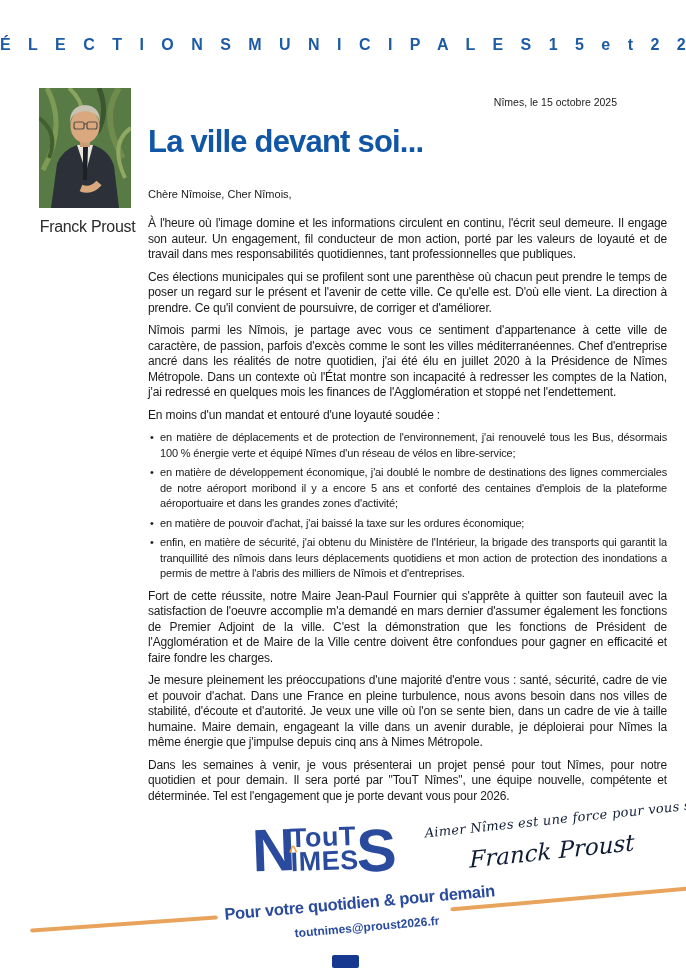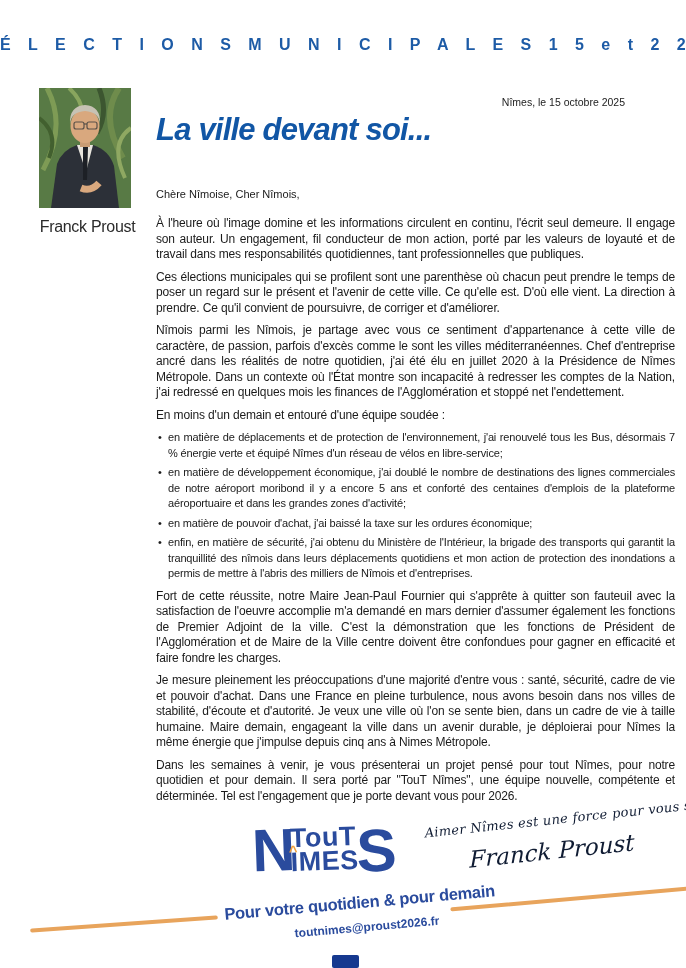--- a/index.html
+++ b/index.html
@@ -12,24 +12,24 @@
     position:absolute;top:36px;left:0;width:100%;text-align:center;
     color:#1d5ba6;font-weight:700;font-size:16px;letter-spacing:6.5px;white-space:nowrap;
   }
   
   .sidebar{position:absolute;left:30px;top:88px;width:115px;}
   .photo{width:92px;height:120px;margin-left:9px;display:block;}
   .candidate-name{margin-top:10px;text-align:center;font-size:16px;color:#2b2b2b;letter-spacing:-0.3px;}
   .candidate-roles{margin-top:4px;text-align:right;padding-right:6px;font-size:8.6px;font-weight:700;font-style:italic;color:#2e2e2e;line-height:12px;}
   .candidate-roles div{white-space:nowrap;}
   
-  .content{position:absolute;left:156px;top:96px;width:519px;}
+  .content{position:absolute;left:148px;top:96px;width:519px;}
   .date-line{text-align:right;padding-right:50px;font-size:10.5px;color:#222;}
-  .letter-title{margin-top:4px;font-size:31px;font-weight:700;font-style:italic;color:#1156a5;letter-spacing:-0.8px;}
-  .greeting{margin-top:40px;font-size:11px;color:#1a1a1a;}
+  .letter-title{margin-top:16px;font-size:31px;font-weight:700;color:#1156a5;letter-spacing:-0.8px;}
+  .greeting{margin-top:28px;font-size:11px;color:#1a1a1a;}
   .letter-body{margin-top:16px;}
   .para{margin:0 0 7px 0;font-size:12px;line-height:15.5px;text-align:justify;letter-spacing:-0.15px;}
   .b{font-weight:400;}
   .bullet{display:flex;margin:0 0 4px 0;font-size:11px;line-height:15.5px;letter-spacing:-0.15px;}
   .bullet .dot{width:10px;flex:0 0 10px;padding-left:2px;}
   .bullet .btxt{flex:1;text-align:justify;}
   .bullet.last{margin-bottom:7px;}
   
   .logo{position:absolute;left:252px;top:818px;display:flex;align-items:center;color:#2a4b9d;font-weight:700;transform:rotate(-2deg);}
   .logo-n{font-size:60px;line-height:54px;letter-spacing:-2px;}
@@ -79,24 +79,24 @@
   </div>
 
   <div class="content">
     <div class="date-line">Nîmes, le 15 octobre 2025</div>
     <div class="letter-title">La ville devant soi...</div>
     <div class="greeting">Chère Nîmoise, Cher Nîmois,</div>
     <div class="letter-body">
         <p class="para"><span>À l'heure où l'image domine et les informations circulent en continu, l'écrit seul demeure. Il engage son auteur. Un engagement, fil conducteur de mon action, porté par les valeurs de loyauté et de travail dans mes responsabilités quotidiennes, tant professionnelles que publiques.</span></p>
         <p class="para"><span>Ces élections municipales qui se profilent sont une parenthèse où chacun peut prendre le temps de poser un regard sur le présent et l'avenir de cette ville. Ce qu'elle est. D'où elle vient. La direction à prendre. Ce qu'il convient de poursuivre, de corriger et d'améliorer.</span></p>
         <p class="para"><span>Nîmois parmi les Nîmois, je partage avec vous ce sentiment d'appartenance à cette ville de caractère, de passion, parfois d'excès comme le sont les villes méditerranéennes. </span><span class="b">Chef d'entreprise</span><span> ancré dans les réalités de notre quotidien, j'ai été élu en juillet 2020 à la Présidence de Nîmes Métropole. </span><span class="b">Dans un contexte où l'État montre son incapacité à redresser les comptes de la Nation, j'ai redressé en quelques mois les finances de l'Agglomération</span><span> et stoppé net l'endettement.</span></p>
-        <p class="para"><span>En moins d'un demain et entouré d'une équipe soudée :</span></p>
+        <p class="para"><span>En moins d'un mandat et entouré d'une loyauté soudée :</span></p>
         <div class="bullet">
           <span class="dot">•</span>
-          <span class="btxt"><span>en matière de déplacements et de protection de l'environnement, j'ai renouvelé tous les Bus, désormais 7 % énergie verte et équipé Nîmes d'un réseau de vélos en libre-service;</span></span>
+          <span class="btxt"><span>en matière de déplacements et de protection de l'environnement, j'ai renouvelé tous les Bus, désormais 100 % énergie verte et équipé Nîmes d'un réseau de vélos en libre-service;</span></span>
         </div>
         <div class="bullet">
           <span class="dot">•</span>
           <span class="btxt"><span>en matière de développement économique, j'ai doublé le nombre de destinations des lignes commerciales de notre aéroport moribond il y a encore 5 ans et conforté des centaines d'emplois de la plateforme aéroportuaire et dans les grandes zones d'activité;</span></span>
         </div>
         <div class="bullet">
           <span class="dot">•</span>
           <span class="btxt"><span>en matière de pouvoir d'achat, j'ai baissé la taxe sur les ordures économique;</span></span>
         </div>
         <div class="bullet last">

